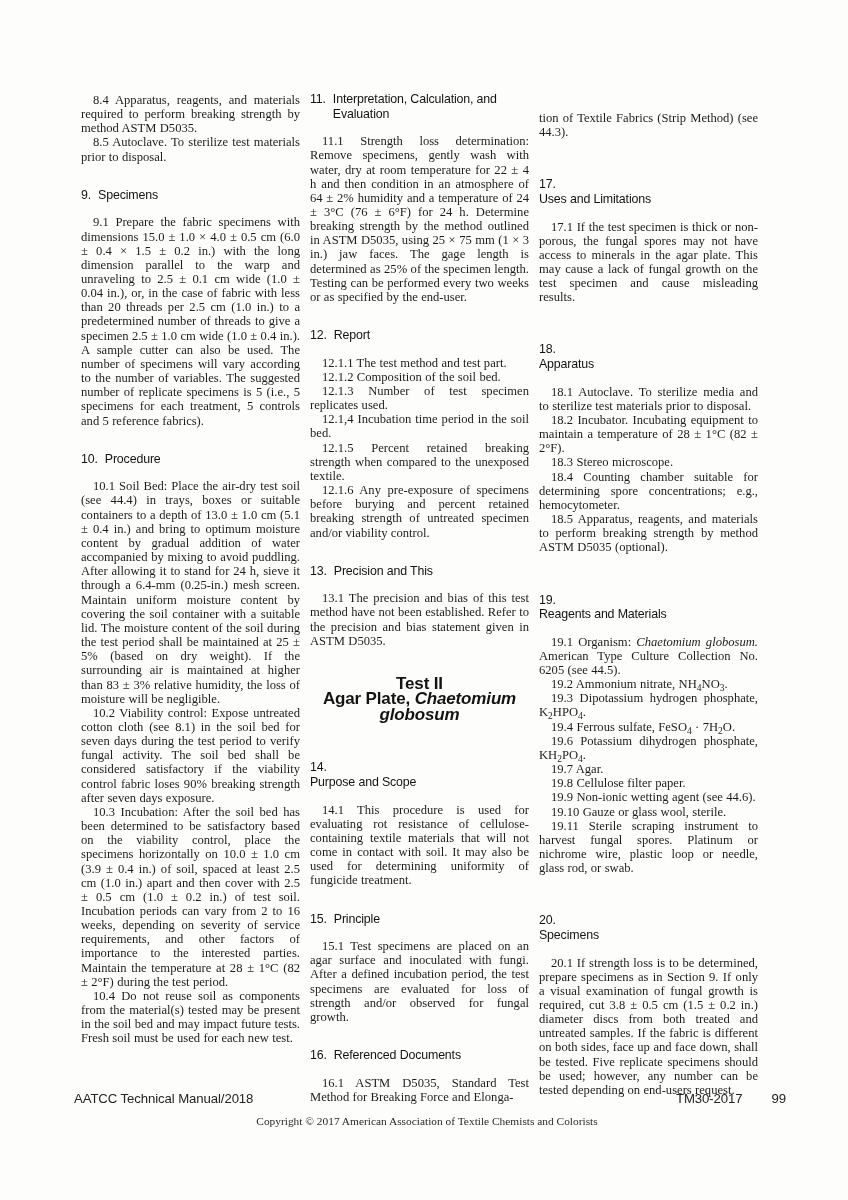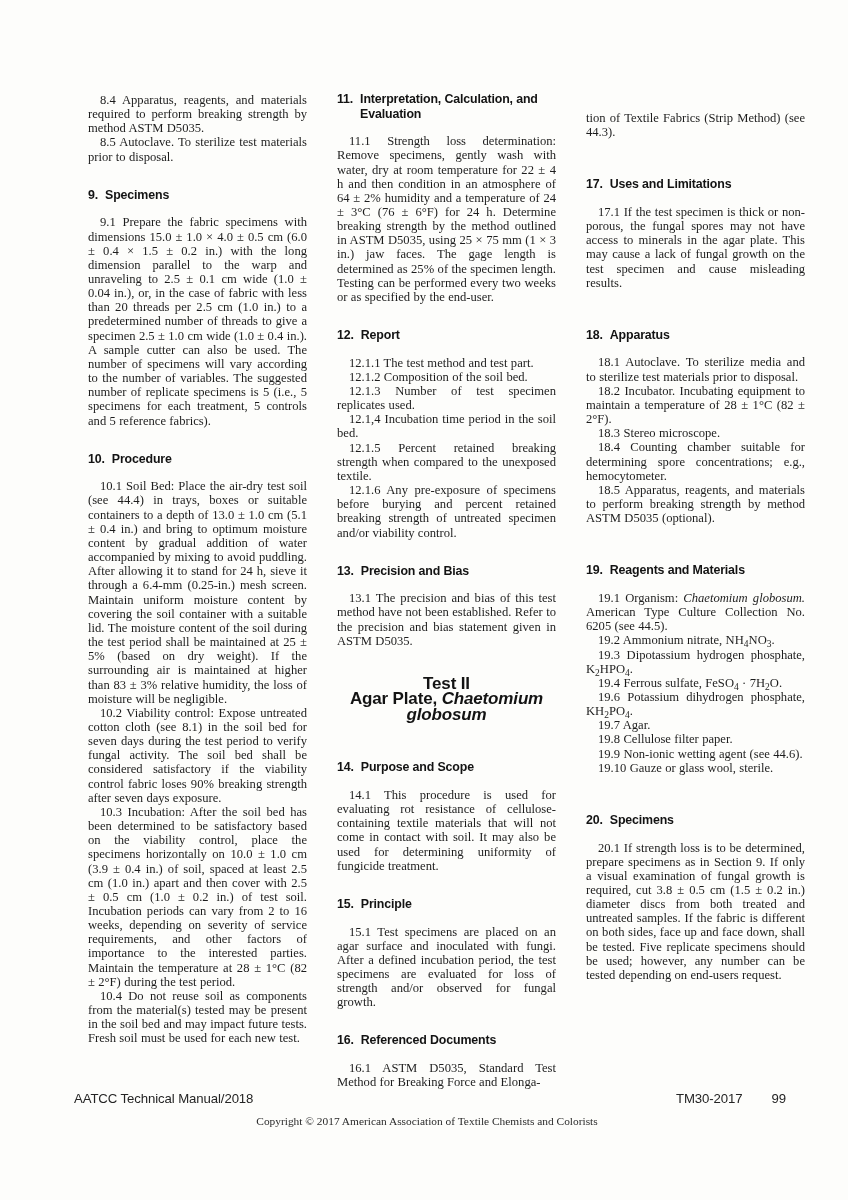--- a/index.html
+++ b/index.html
@@ -6,44 +6,44 @@
   .page{
     position:relative;
     width:848px;height:1200px;
     margin:0 auto;
     background:#fdfdfb;
     font-family:"Liberation Serif", serif;
     color:#1d1d1d;
     overflow:hidden;
   }
   .cols{
-    position:absolute;left:88px;top:91px;
-    display:flex;gap:30px;
+    position:absolute;left:81px;top:91px;
+    display:flex;gap:10px;
   }
   .col{width:219px;}
   p.pp{
     margin:0;
     font-size:12.6px;
     line-height:14.15px;
     text-align:justify;
     text-indent:12px;
     word-spacing:0.2px;
   }
   p.noind{text-indent:0;}
   h3.sec{
     display:flex;
     margin:24px 0 13px 0;
     font-family:"Liberation Sans", sans-serif;
-    font-weight:bold;
+    font-weight:normal;
     font-size:12.4px;
     line-height:14.6px;
     color:#131313;
     letter-spacing:-0.15px;
   }
-  h3.mt-lg{margin-top:38px;}
+  h3.mt-lg{margin-top:38px;flex-direction:column;}
   h3.sec .num{margin-right:7px;flex:0 0 auto;}
   h3.sec .ttl{white-space:pre-line;}
   .cent{
     margin:28px 0 24px 0;
     text-align:center;
     font-family:"Liberation Sans", sans-serif;
     font-weight:bold;
     font-size:17px;
     line-height:15.5px;
     color:#131313;
@@ -108,21 +108,21 @@
       </h3>
       <p class="pp">12.1.1 The test method and test part.</p>
       <p class="pp">12.1.2 Composition of the soil bed.</p>
       <p class="pp">12.1.3 Number of test specimen replicates used.</p>
       <p class="pp">12.1,4 Incubation time period in the soil bed.</p>
       <p class="pp">12.1.5 Percent retained breaking strength when compared to the unexposed textile.</p>
       <p class="pp">12.1.6 Any pre-exposure of specimens before burying and percent retained breaking strength of untreated specimen and/or viability control.</p>
 
       <h3 class="sec">
         <span class="num">13.</span>
-        <span class="ttl">Precision and Bias</span>
+        <span class="ttl">Precision and This</span>
       </h3>
       <p class="pp">13.1 The precision and bias of this test method have not been established. Refer to the precision and bias statement given in ASTM D5035.</p>
 
       <div class="cent">
         <div>Test II</div>
         <div><span>Agar Plate, </span><span class="it">Chaetomium globosum</span></div>
       </div>
 
       <h3 class="sec mt-lg">
         <span class="num">14.</span>
@@ -168,20 +168,21 @@
       </h3>
       <p class="pp"><span>19.1 Organism: </span><span class="it">Chaetomium globosum.</span><span> American Type Culture Collection No. 6205 (see 44.5).</span></p>
       <p class="pp"><span>19.2 Ammonium nitrate, NH</span><span class="sb">4</span><span>NO</span><span class="sb">3</span><span>.</span></p>
       <p class="pp"><span>19.3 Dipotassium hydrogen phosphate, K</span><span class="sb">2</span><span>HPO</span><span class="sb">4</span><span>.</span></p>
       <p class="pp"><span>19.4 Ferrous sulfate, FeSO</span><span class="sb">4</span><span> · 7H</span><span class="sb">2</span><span>O.</span></p>
       <p class="pp"><span>19.6 Potassium dihydrogen phosphate, KH</span><span class="sb">2</span><span>PO</span><span class="sb">4</span><span>.</span></p>
       <p class="pp">19.7 Agar.</p>
       <p class="pp">19.8 Cellulose filter paper.</p>
       <p class="pp">19.9 Non-ionic wetting agent (see 44.6).</p>
       <p class="pp">19.10 Gauze or glass wool, sterile.</p>
+      <p class="pp">19.11 Sterile scraping instrument to harvest fungal spores. Platinum or nichrome wire, plastic loop or needle, glass rod, or swab.</p>
 
       <h3 class="sec mt-lg">
         <span class="num">20.</span>
         <span class="ttl">Specimens</span>
       </h3>
       <p class="pp">20.1 If strength loss is to be determined, prepare specimens as in Section 9. If only a visual examination of fungal growth is required, cut 3.8 ± 0.5 cm (1.5 ± 0.2 in.) diameter discs from both treated and untreated samples. If the fabric is different on both sides, face up and face down, shall be tested. Five replicate specimens should be used; however, any number can be tested depending on end-users request.</p>
     </div>
 
   </div>
 

